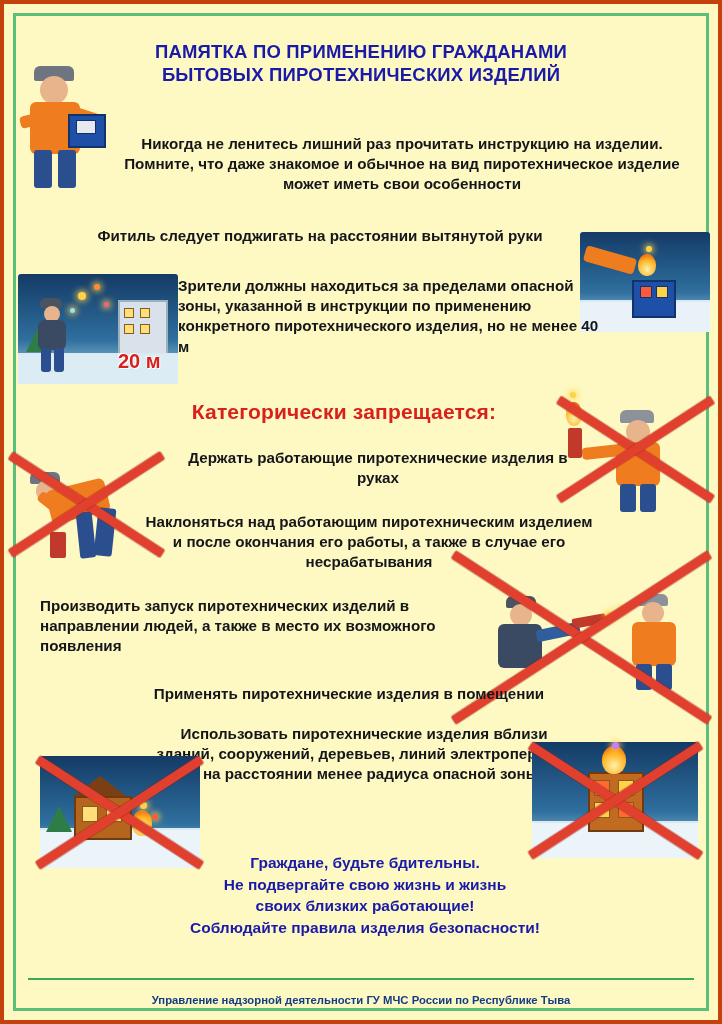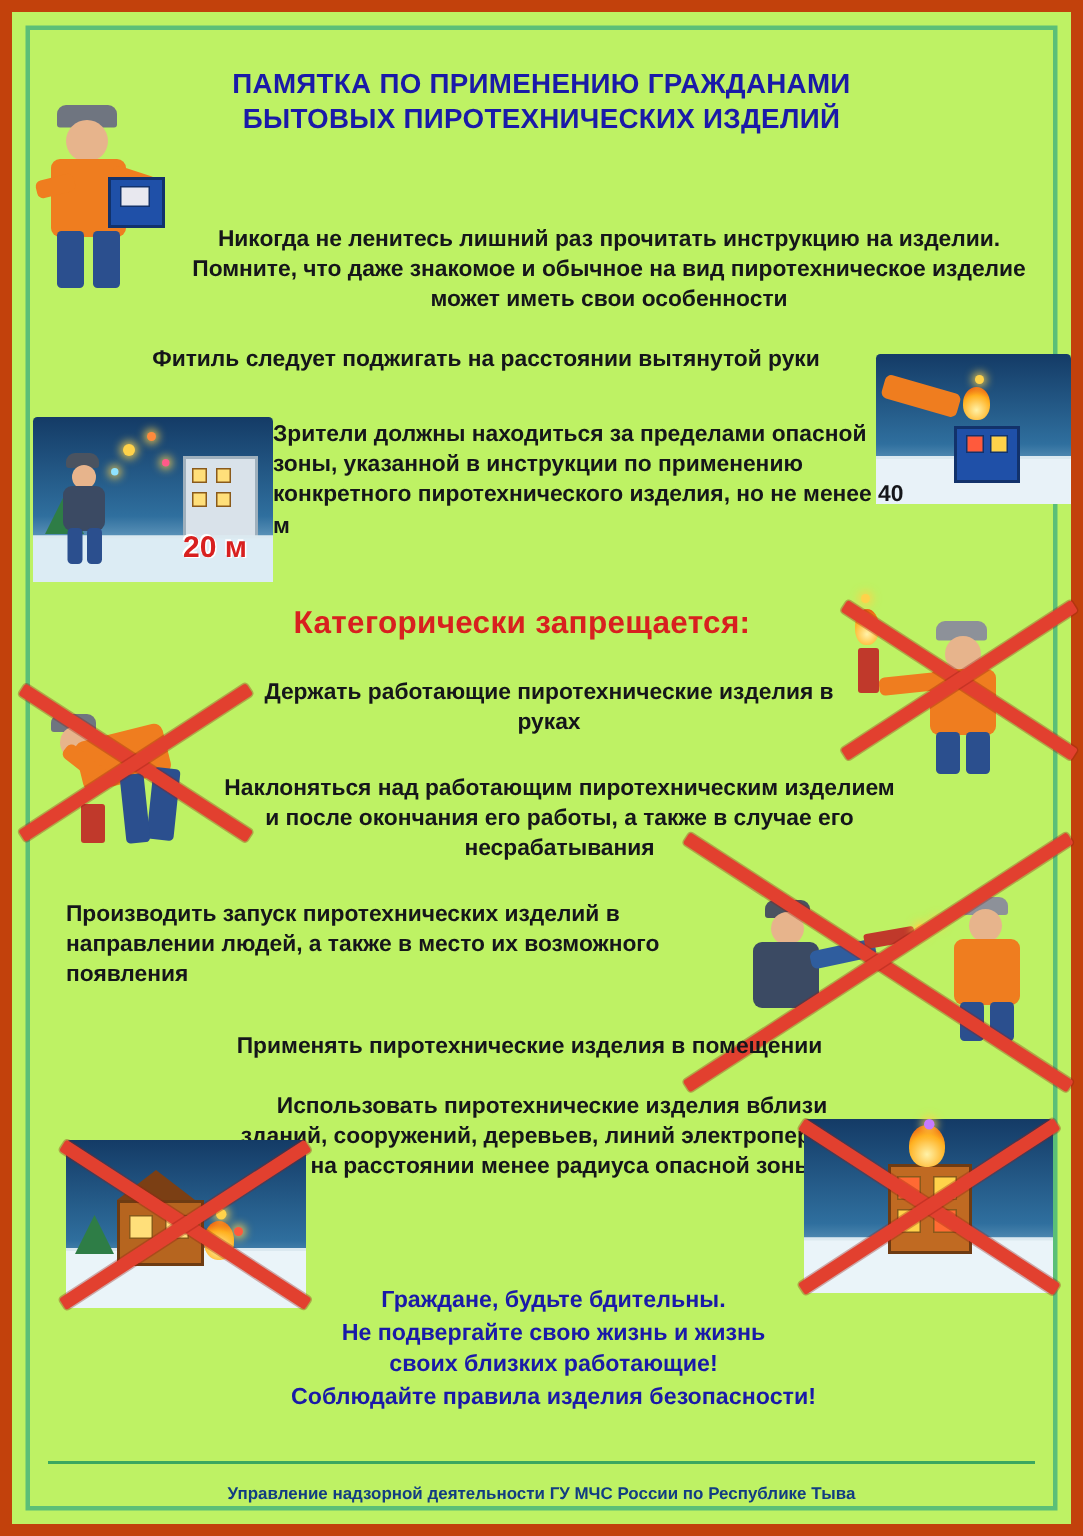--- a/index.html
+++ b/index.html
@@ -6,22 +6,22 @@
   body{
     width:722px;height:1024px;
     background:#ffffff;
     font-family:"Liberation Sans", sans-serif;
     overflow:hidden;
   }
   .poster{
     position:relative;
     width:722px;height:1024px;
     box-sizing:border-box;
-    background:#bef264;
-    border:8px solid #c2410c;
+    background:#fef9c3;
+    border:4px solid #c2410c;
     padding:0;
   }
   .inner-frame{
     position:absolute;
     left:9px;top:9px;right:9px;bottom:9px;
     border:3px solid #5bbf77;
     box-sizing:border-box;
     pointer-events:none;
   }
   .content{
@@ -128,21 +128,21 @@
       <div class="head" style="left:30px;top:14px;width:28px;height:28px;"></div>
       <div class="body" style="left:20px;top:40px;width:50px;height:52px;"></div>
       <div class="arm" style="left:60px;top:48px;width:30px;height:12px;transform:rotate(18deg);"></div>
       <div class="arm" style="left:10px;top:52px;width:26px;height:12px;transform:rotate(-14deg);"></div>
       <div class="box" style="left:58px;top:52px;width:34px;height:30px;"></div>
       <div class="win" style="left:66px;top:58px;width:18px;height:12px;background:#e8e8ef;border-color:#12326b;"></div>
       <div class="leg" style="left:24px;top:88px;width:18px;height:38px;"></div>
       <div class="leg" style="left:48px;top:88px;width:18px;height:38px;"></div>
     </div>
 
-    <div class="para abs" style="left:118px;top:130px;width:560px;margin-top:12px;">Никогда не ленитесь лишний раз прочитать инструкцию на изделии. Помните, что даже знакомое и обычное на вид пиротехническое изделие может иметь свои особенности</div>
+    <div class="para abs" style="left:118px;top:130px;width:560px;">Никогда не ленитесь лишний раз прочитать инструкцию на изделии. Помните, что даже знакомое и обычное на вид пиротехническое изделие может иметь свои особенности</div>
 
     <div class="para abs" style="left:36px;top:222px;width:560px;">Фитиль следует поджигать на расстоянии вытянутой руки</div>
 
     <div class="ill" style="left:576px;top:228px;width:130px;height:100px;">
       <div class="night" style="position:absolute;left:0;top:0;width:100%;height:100%;border-radius:3px;"></div>
       <div class="snow" style="height:30%;background:#e8f2f8;"></div>
       <div class="box" style="left:52px;top:48px;width:40px;height:34px;background:#1f50a8;"></div>
       <div class="win" style="left:60px;top:54px;width:10px;height:10px;background:#ff5a3c;border-color:#12326b;"></div>
       <div class="win" style="left:76px;top:54px;width:10px;height:10px;background:#ffd24a;border-color:#12326b;"></div>
       <div class="arm" style="left:4px;top:20px;width:52px;height:16px;transform:rotate(16deg);"></div>
@@ -182,21 +182,21 @@
       <div class="body" style="left:56px;top:58px;width:44px;height:44px;"></div>
       <div class="arm" style="left:22px;top:62px;width:40px;height:12px;transform:rotate(-6deg);"></div>
       <div class="tube" style="left:8px;top:44px;width:14px;height:30px;"></div>
       <div class="flame" style="left:6px;top:18px;width:16px;height:24px;"></div>
       <div class="spark" style="left:10px;top:8px;width:6px;height:6px;"></div>
       <div class="leg" style="left:60px;top:100px;width:16px;height:28px;"></div>
       <div class="leg" style="left:80px;top:100px;width:16px;height:28px;"></div>
       <div class="ban"></div>
     </div>
 
-    <div class="para abs" style="left:148px;top:444px;width:420px;">Держать работающие пиротехнические изделия в руках</div>
+    <div class="para abs" style="left:164px;top:444px;width:420px;">Держать работающие пиротехнические изделия в руках</div>
 
     <div class="ill" style="left:8px;top:430px;width:148px;height:140px;">
       <div class="hat" style="left:18px;top:38px;width:30px;height:12px;background:#6f7580;"></div>
       <div class="head" style="left:24px;top:46px;width:22px;height:22px;"></div>
       <div class="body" style="left:36px;top:50px;width:60px;height:34px;transform:rotate(-14deg);"></div>
       <div class="arm" style="left:24px;top:66px;width:34px;height:11px;transform:rotate(38deg);"></div>
       <div class="leg" style="left:84px;top:74px;width:18px;height:48px;transform:rotate(6deg);"></div>
       <div class="leg" style="left:66px;top:78px;width:16px;height:46px;transform:rotate(-6deg);"></div>
       <div class="tube" style="left:38px;top:98px;width:16px;height:26px;"></div>
       <div class="ban"></div>

